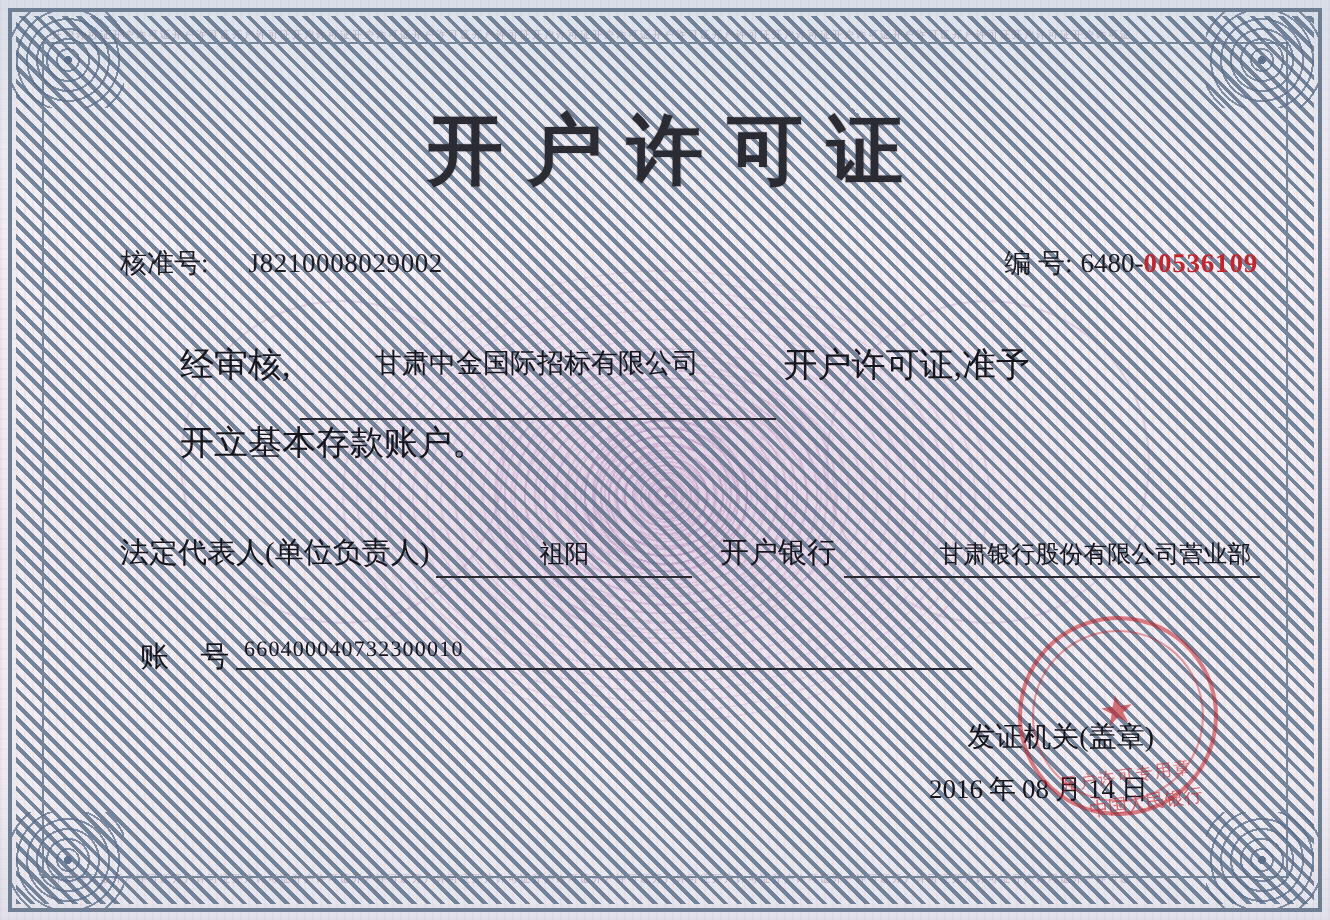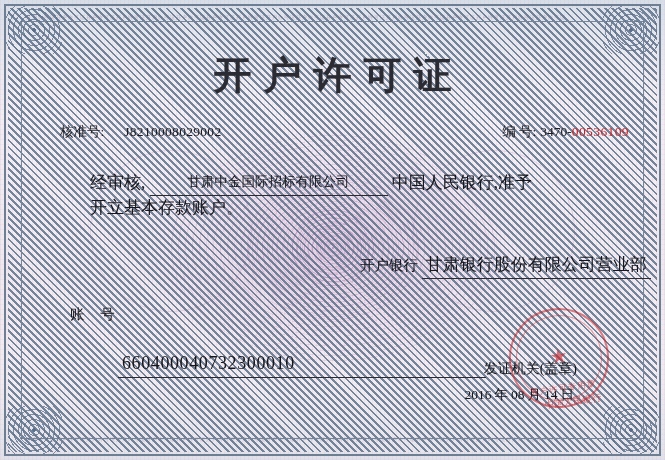--- a/index.html
+++ b/index.html
@@ -156,38 +156,38 @@
   .serial-no {
     position: absolute;
     right: 6px;
     top: 0;
     white-space: nowrap;
   }
   .serial-no .prefix { margin-left: 4px; }
   .serial-no .red {
     color: #c0262c;
     letter-spacing: .4px;
-    font-weight: normal;
+    font-weight: bold;
   }
   .body-line {
     position: relative;
     margin-top: 26px;
     padding-left: 60px;
     font-size: 17px;
     color: #16161c;
     line-height: 26px;
     white-space: nowrap;
   }
   .body-line .fill {
     display: inline-block;
     min-width: 230px;
     text-align: center;
     font-size: 13.5px;
     border-bottom: 1px solid #2a2a33;
-    padding: 0 4px 0 4px;
+    padding: 0 4px 14px 4px;
     vertical-align: 2px;
   }
   .body-line2 {
     padding-left: 60px;
     font-size: 17px;
     color: #16161c;
   }
   .row-rep {
     position: relative;
     margin-top: 34px;
@@ -211,22 +211,22 @@
   }
   .rep-right {
     position: absolute;
     left: 330px;
     top: 0;
     white-space: nowrap;
   }
   .rep-right .fill {
     display: inline-block;
     min-width: 200px;
-    text-align: left;
-    font-size: 17px;
+    text-align: right;
+    font-size: 12px;
     border-bottom: 1px solid #2a2a33;
     padding: 0 4px 2px 4px;
   }
   .row-acct {
     position: relative;
     margin-top: 28px;
     height: 24px;
     font-size: 14.5px;
     color: #16161c;
   }
@@ -234,25 +234,24 @@
     position: absolute;
     left: 40px;
     top: 0;
     letter-spacing: 6px;
   }
   .row-acct .fill {
     position: absolute;
     left: 88px;
     top: 0;
     min-width: 360px;
-    font-size: 18px;
+    font-size: 11px;
     border-bottom: 1px solid #2a2a33;
     padding: 0 4px 3px 4px;
     letter-spacing: .6px;
-    margin-top: 48px;
   }
   .issuer {
     position: absolute;
     right: 58px;
     bottom: 54px;
     font-size: 14px;
     color: #16161c;
     white-space: nowrap;
     text-align: center;
   }
@@ -355,33 +354,37 @@
 
   <div class="content">
 
     <div class="title">开户许可证</div>
 
     <div class="row-nums">
       <div class="approve-no">
         <span>核准号:</span><span class="val">J8210008029002</span>
       </div>
       <div class="serial-no">
-        <span>编 号:</span><span class="prefix">3470-</span><span class="red">00536109</span>
+        <span>编 号:</span><span class="prefix">6480-</span><span class="red">00536109</span>
       </div>
     </div>
 
     <div class="body-line">
       <span>经审核,</span>
       <span class="fill">甘肃中金国际招标有限公司</span>
-      <span>中国人民银行,准予</span>
+      <span>开户许可证,准予</span>
     </div>
 
     <div class="body-line2">开立基本存款账户。</div>
 
     <div class="row-rep">
+      <div class="rep-left">
+        <span>法定代表人(单位负责人)</span>
+        <span class="fill">祖阳</span>
+      </div>
       <div class="rep-right">
         <span>开户银行</span>
         <span class="fill">甘肃银行股份有限公司营业部</span>
       </div>
     </div>
 
     <div class="row-acct">
       <span class="label">账 号</span>
       <span class="fill">660400040732300010</span>
     </div>

